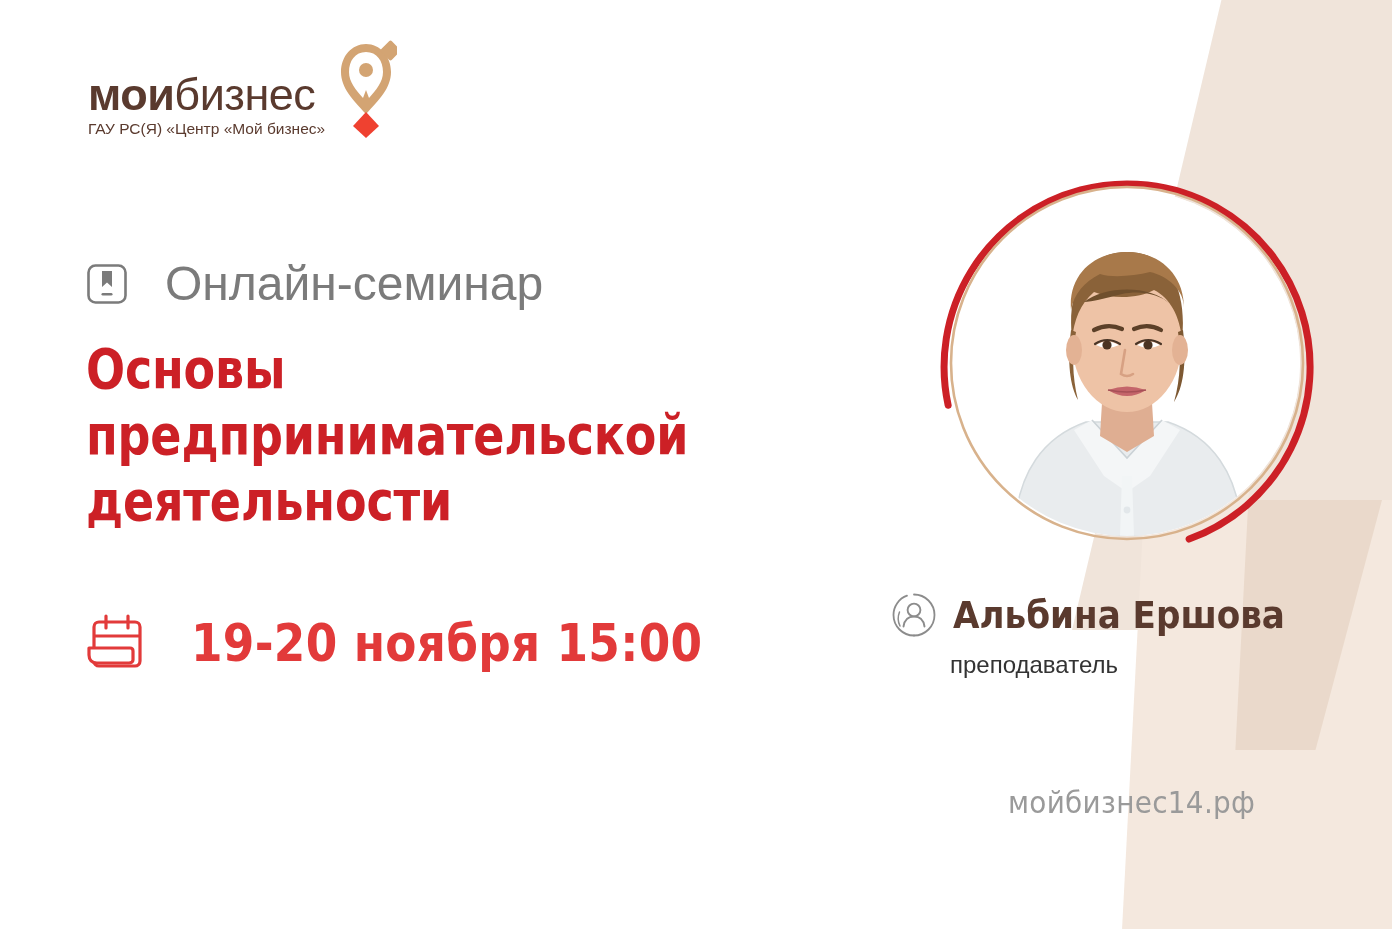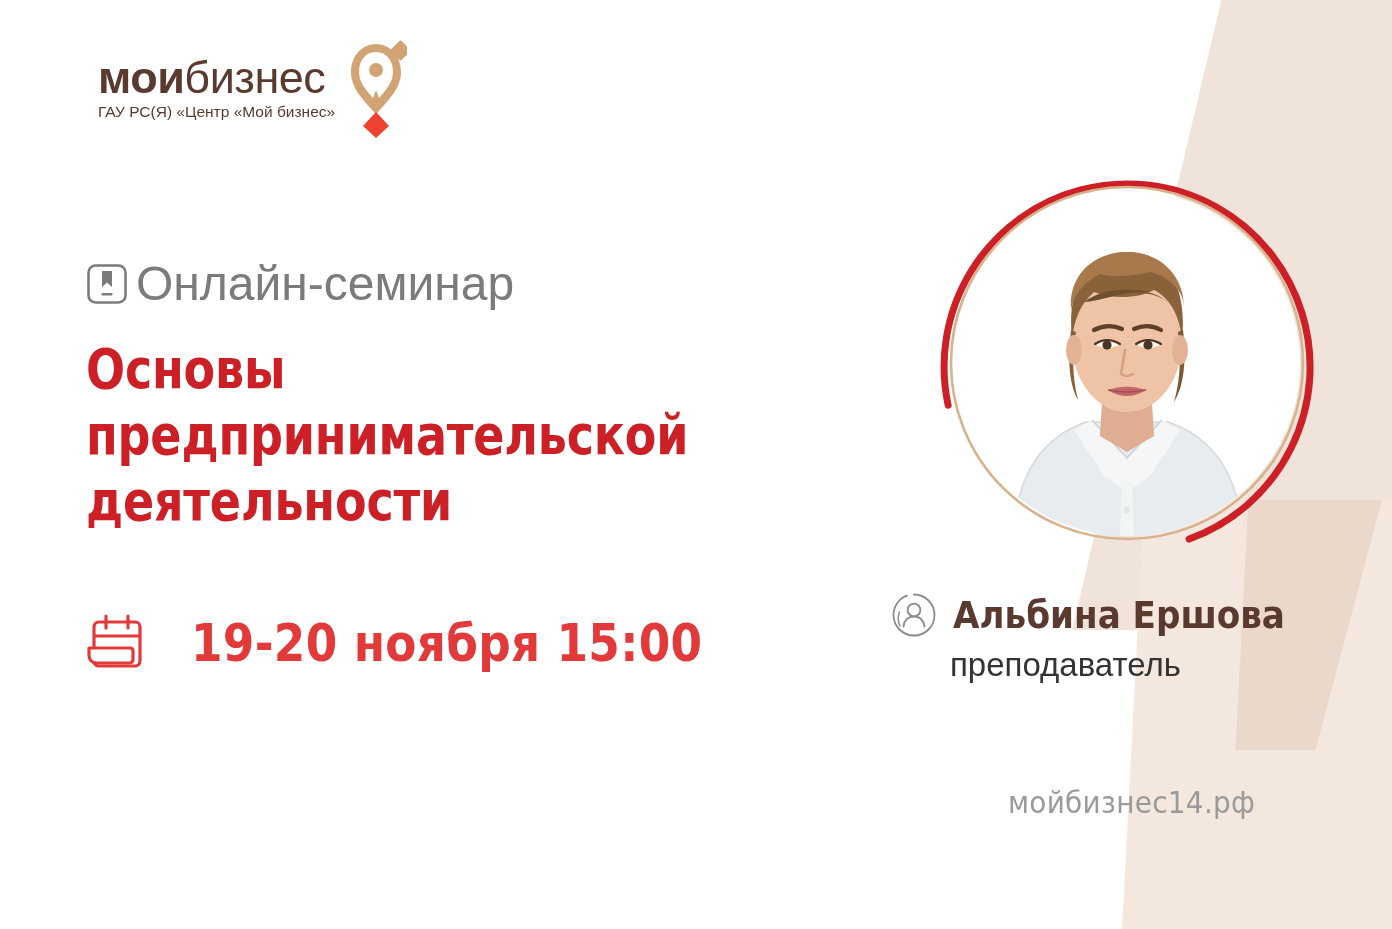--- a/index.html
+++ b/index.html
@@ -63,24 +63,24 @@
     right: 10px;
     width: 190px;
     height: 250px;
     background: #ead9cb;
     clip-path: polygon(0% 0%, 100% 0%, 65% 100%, 0% 100%);
   }
 
   
   .logo {
     position: absolute;
-    left: 98px;
+    left: 88px;
     top: 36px;
     display: flex;
-    align-items: center;
+    align-items: flex-end;
   }
   .logo-text-block { display: flex; flex-direction: column; }
   .logo-wordmark {
     font-size: 45px;
     line-height: 49px;
     letter-spacing: -0.5px;
     color: #5a3a2e;
     white-space: nowrap;
   }
   .logo-word-bold { font-weight: 700; }
@@ -98,21 +98,21 @@
     height: 100px;
   }
 
   
   .kicker {
     position: absolute;
     left: 86px;
     top: 258px;
     display: flex;
     align-items: center;
-    gap: 8px;
+    gap: 37px;
   }
   .kicker-icon { width: 42px; height: 42px; display: block; }
   .kicker-text {
     font-size: 48px;
     line-height: 52px;
     font-weight: 400;
     color: #7b7b7b;
     white-space: nowrap;
   }
 
@@ -199,21 +199,21 @@
     font-family: "DejaVu Sans Condensed", "Liberation Sans Narrow", "Liberation Sans", sans-serif;
     font-weight: 700;
     font-size: 38px;
     line-height: 42px;
     color: #5a3a2e;
     white-space: nowrap;
   }
   .speaker-role {
     margin-top: 10px;
     margin-left: 62px;
-    font-size: 33px;
+    font-size: 24px;
     line-height: 33px;
     color: #333333;
     white-space: nowrap;
   }
 
   
   .phone {
     position: absolute;
     left: 123px;
     top: 814px;

